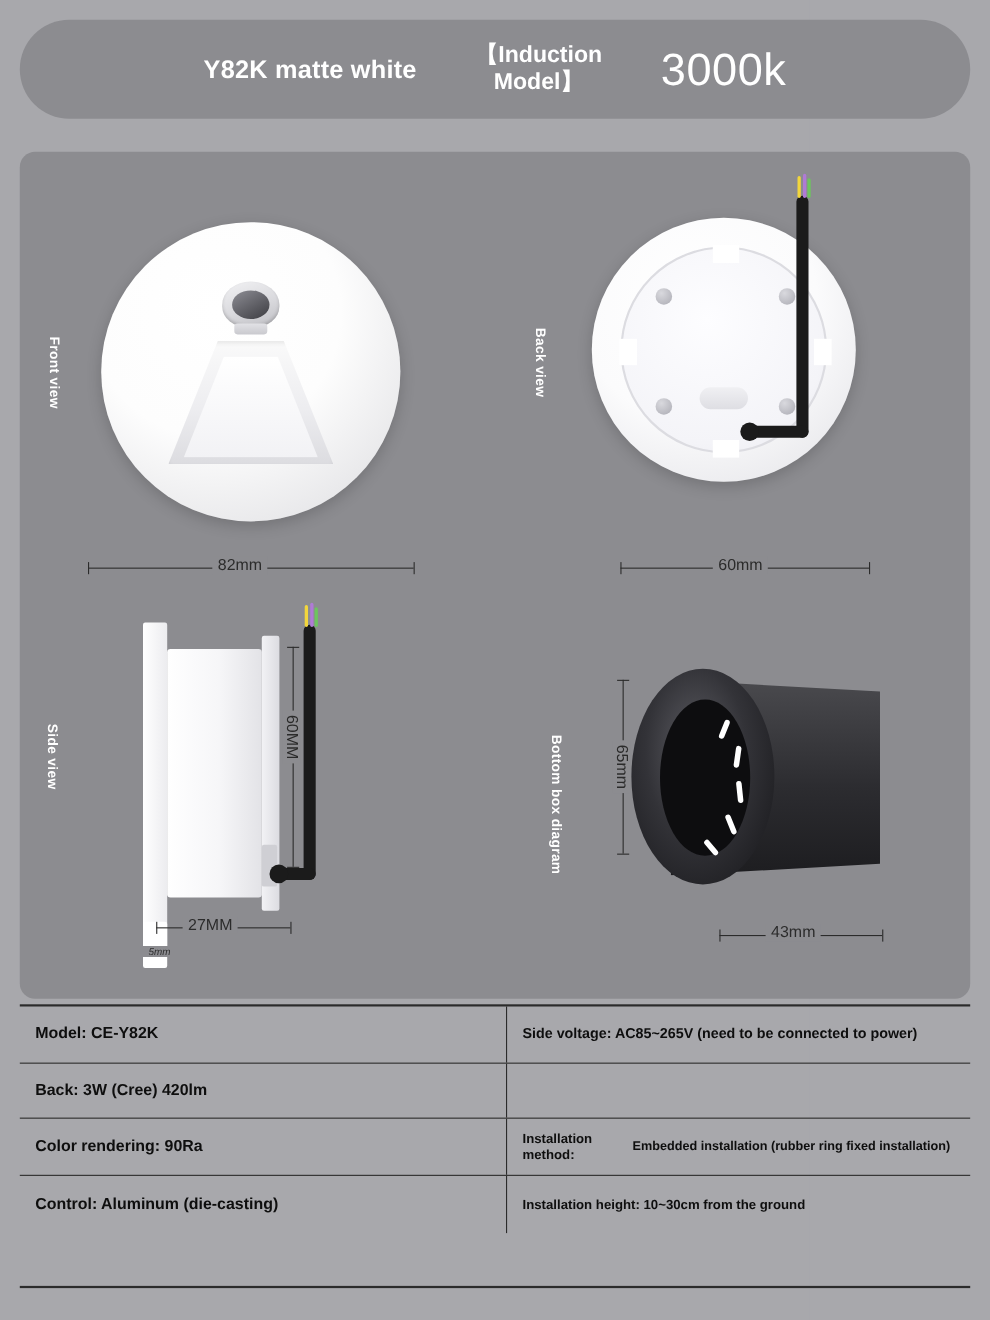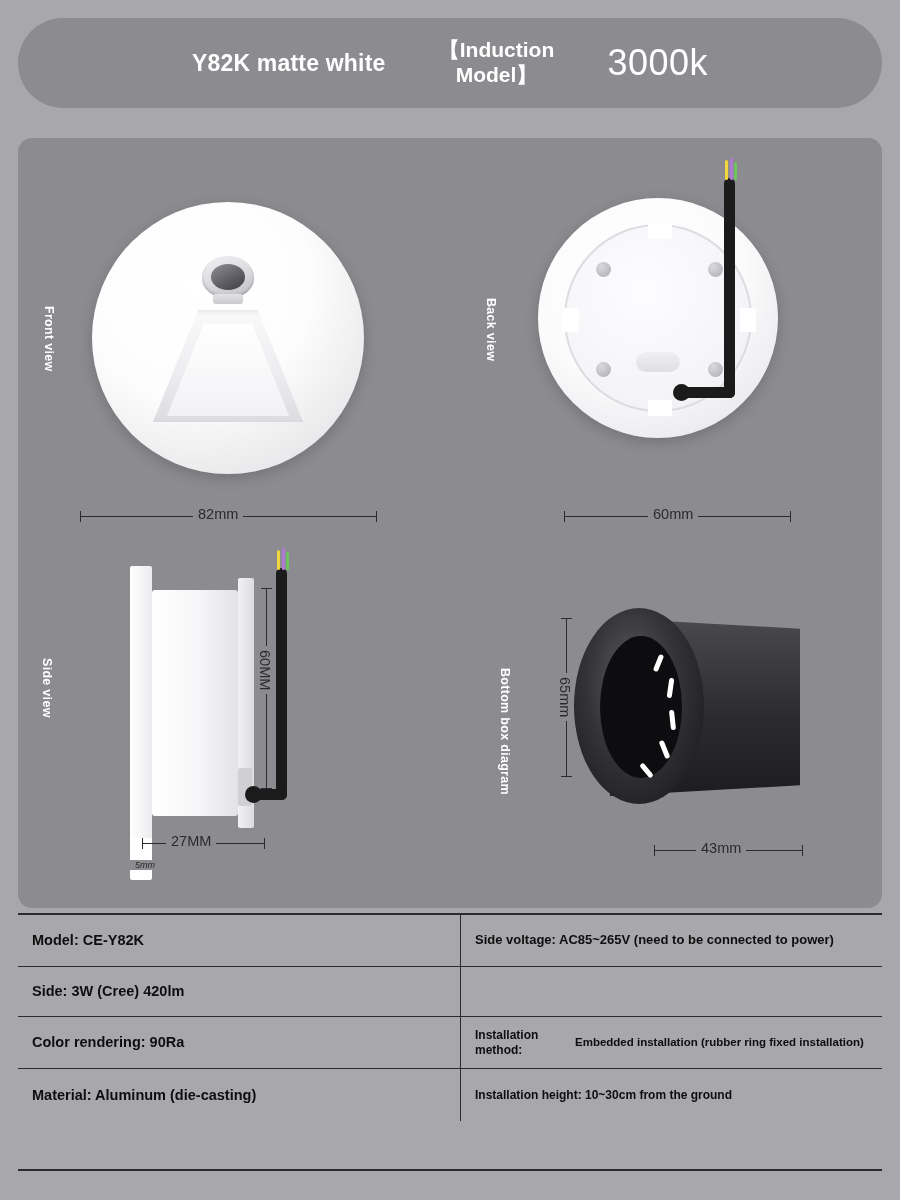--- a/index.html
+++ b/index.html
@@ -39,21 +39,21 @@
   .header .induction {
     color: #ffffff;
     font-size: 21px;
     font-weight: bold;
     line-height: 1.18;
     text-align: center;
     width: 170px;
   }
   .header .cct {
     color: #ffffff;
-    font-size: 36px;
+    font-size: 41px;
     font-weight: normal;
     white-space: nowrap;
     letter-spacing: 0.5px;
   }
 
   
   .diagram {
     position: absolute;
     left: 18px; top: 138px;
     width: 864px; height: 770px;
@@ -424,33 +424,33 @@
 
   <div class="spec">
 
     <div class="spec-row r1">
       <div class="spec-cell spec-left">Model: CE-Y82K</div>
       <div class="spec-cell spec-right">Side voltage: AC85~265V (need to be connected to power)</div>
     </div>
 
 
     <div class="spec-row r3">
-      <div class="spec-cell spec-left">Side: 3W (Cree) 420lm</div>
+      <div class="spec-cell spec-left">Back: 3W (Cree) 420lm</div>
     </div>
 
     <div class="spec-row r4">
       <div class="spec-cell spec-left">Color rendering: 90Ra</div>
       <div class="spec-cell spec-right">
         <div class="inst-wrap">
           <span class="inst-key">Installation method:</span>
           <span class="inst-val">Embedded installation (rubber ring fixed installation)</span>
         </div>
       </div>
     </div>
 
     <div class="spec-row r5">
-      <div class="spec-cell spec-left">Material: Aluminum (die-casting)</div>
+      <div class="spec-cell spec-left">Control: Aluminum (die-casting)</div>
       <div class="spec-cell spec-right fs-mid">Installation height: 10~30cm from the ground</div>
     </div>
 
   </div>
 
 </div>
 
 </body></html>

